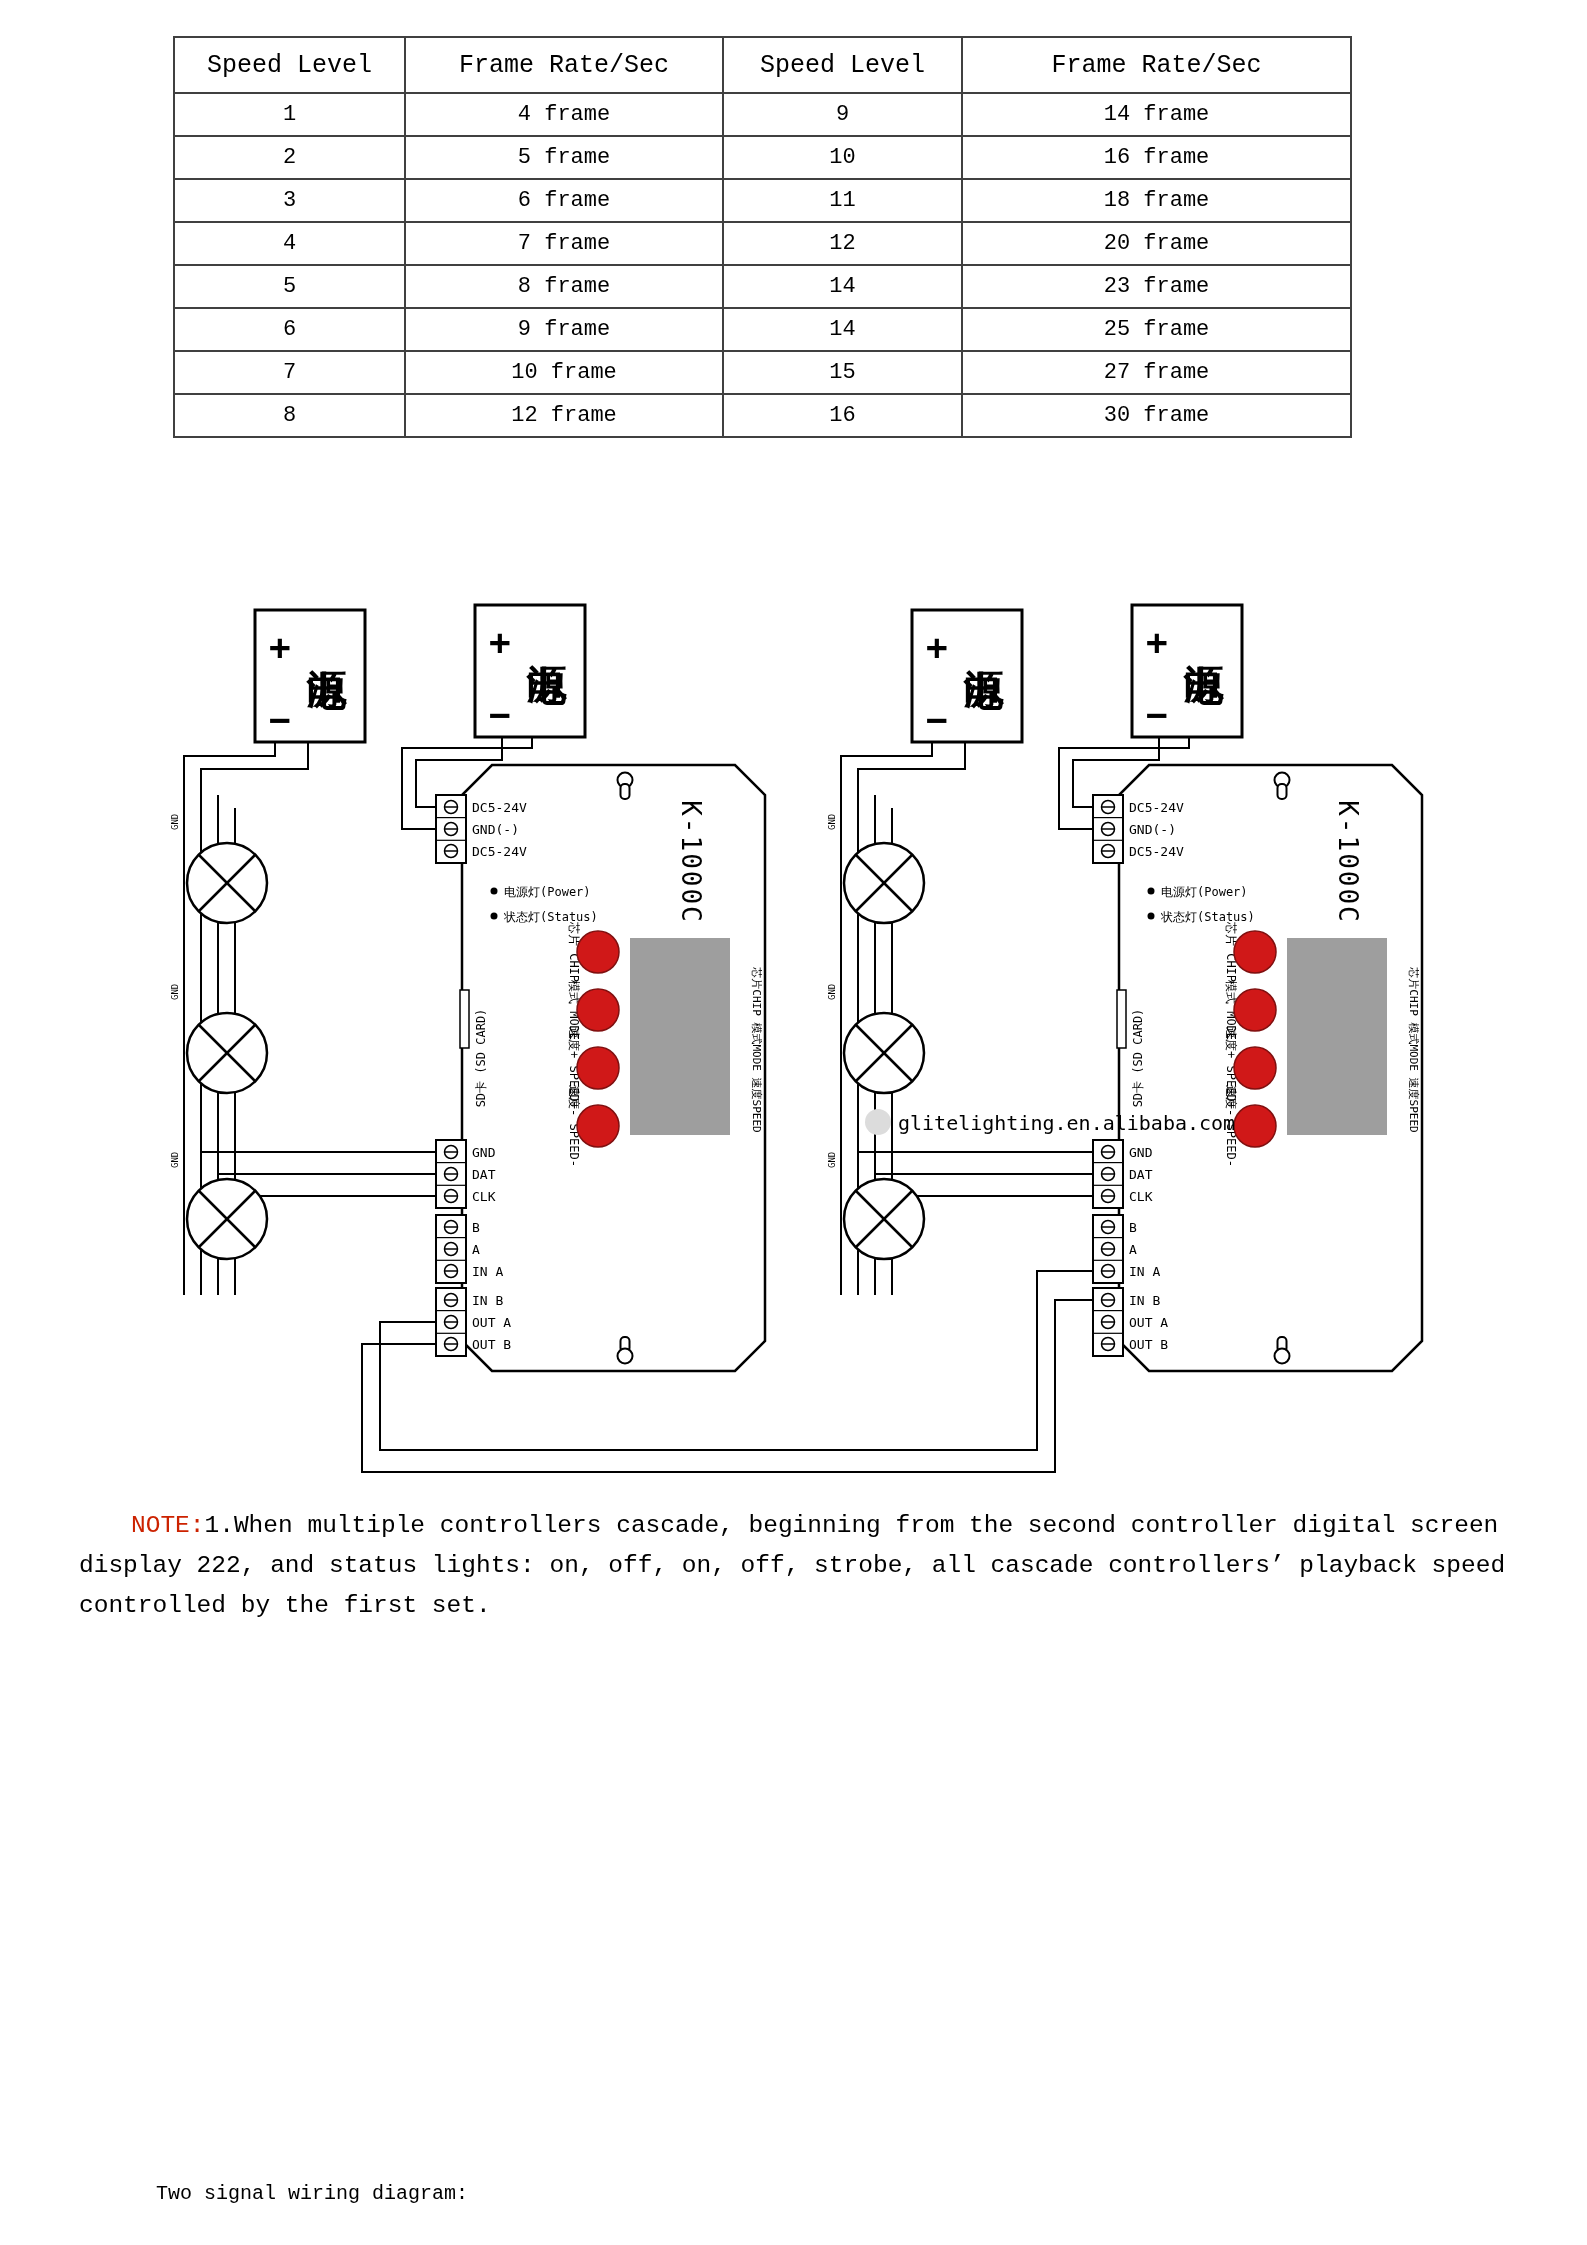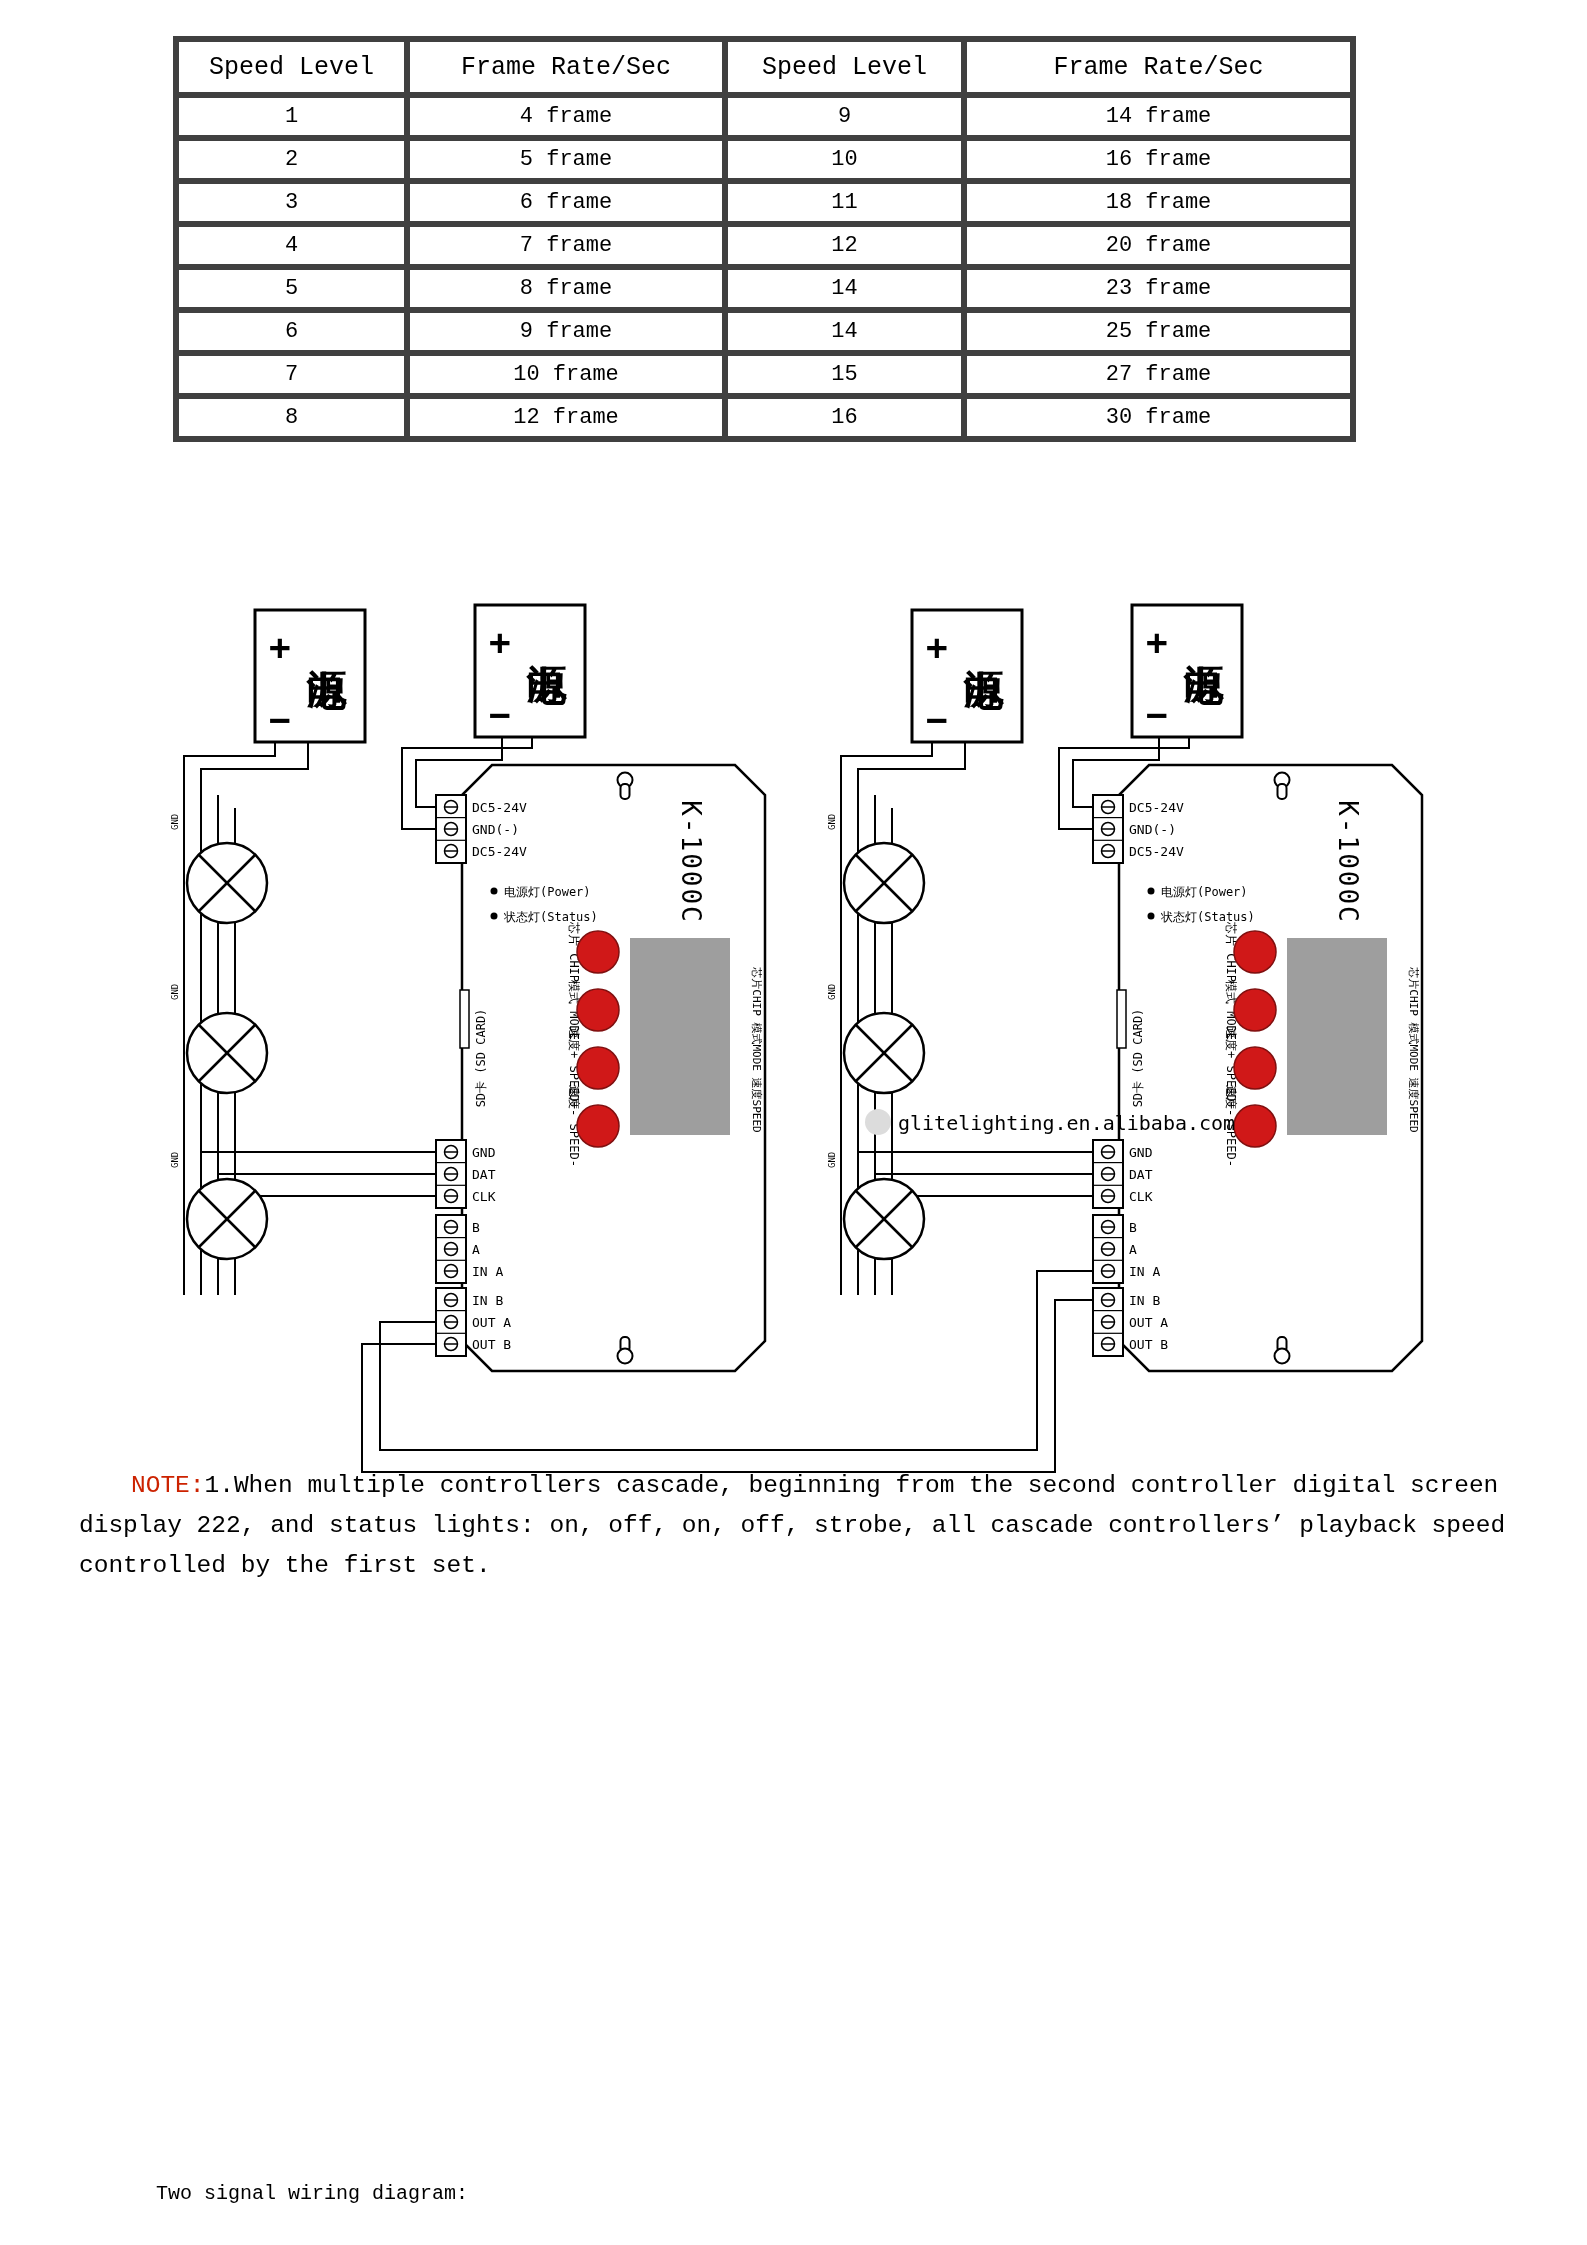--- a/index.html
+++ b/index.html
@@ -9,34 +9,34 @@
     font-family:"Liberation Mono", monospace; color:#000; overflow:hidden;
   }
   .diagram-svg { position:absolute; left:0; top:0; }
   .diagram-svg text { font-family:"DejaVu Sans Mono", monospace; fill:#000; }
   .wire { stroke:#000; stroke-width:2; fill:none; }
   .body-stroke { fill:#fff; stroke:#000; }
   .speed-table {
     position:absolute; left:173px; top:36px; border-collapse:collapse; table-layout:fixed;
   }
   .speed-table th, .speed-table td {
-    border:6px solid #404040; text-align:center; vertical-align:middle; font-weight:normal;
+    border:2px solid #404040; text-align:center; vertical-align:middle; font-weight:normal;
   }
   .speed-table th { height:56px; font-size:25px; }
   .speed-table td { height:43px; font-size:22px; }
   .section-heading {
     position:absolute; left:100px; font-size:30px; font-weight:bold; letter-spacing:1px;
   }
   #sec5-heading { top:545px; }
   #sec6-heading { top:2095px; }
   .sub-heading {
     position:absolute; left:156px; top:2182px; font-size:20px; font-weight:normal;
   }
   .note {
-    position:absolute; left:79px; top:1466px; width:1480px;
+    position:absolute; left:79px; top:1506px; width:1480px;
     font-size:24.5px; line-height:40px; text-indent:52px;
   }
   .note-prefix { color:#cc2200; }
   .power-cn { writing-mode:vertical-rl; text-orientation:upright; }
 </style>
 </head>
 <body>
 
 <div class="page">
 

